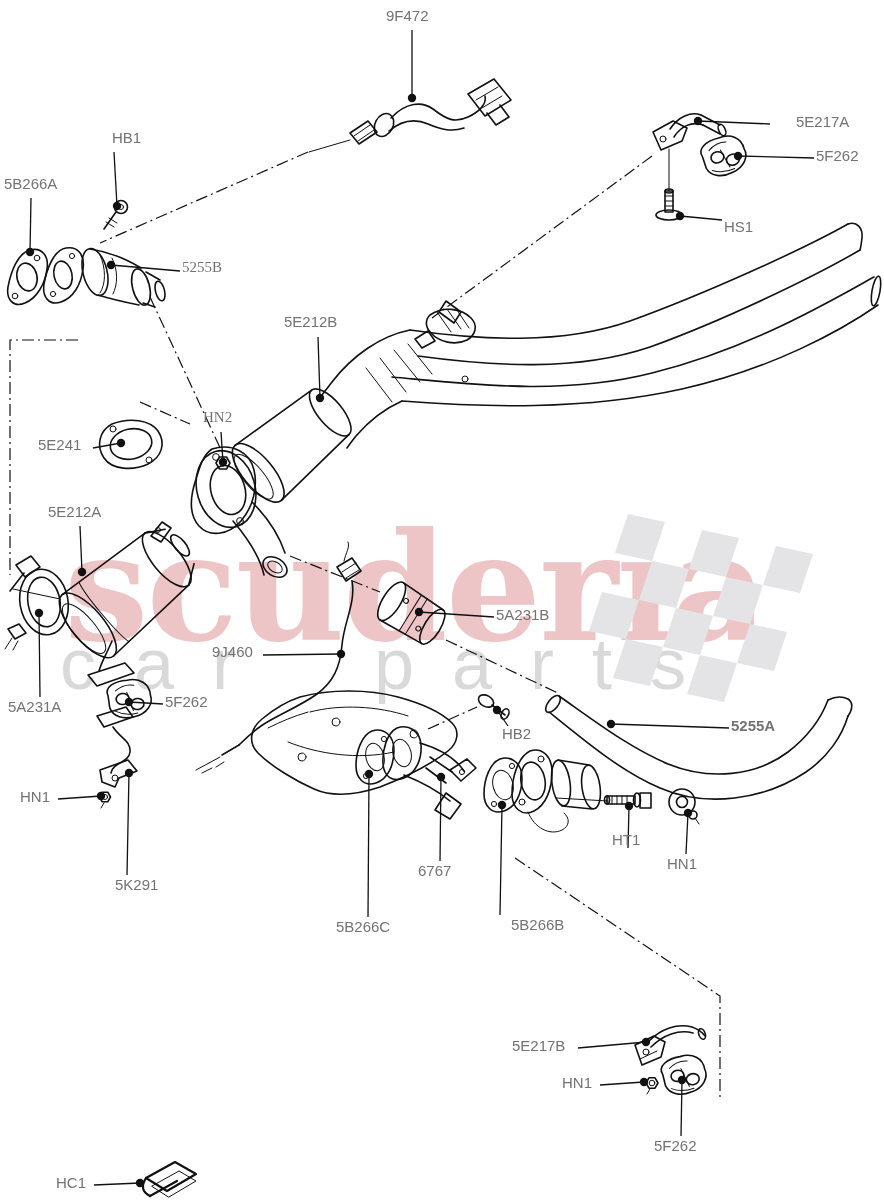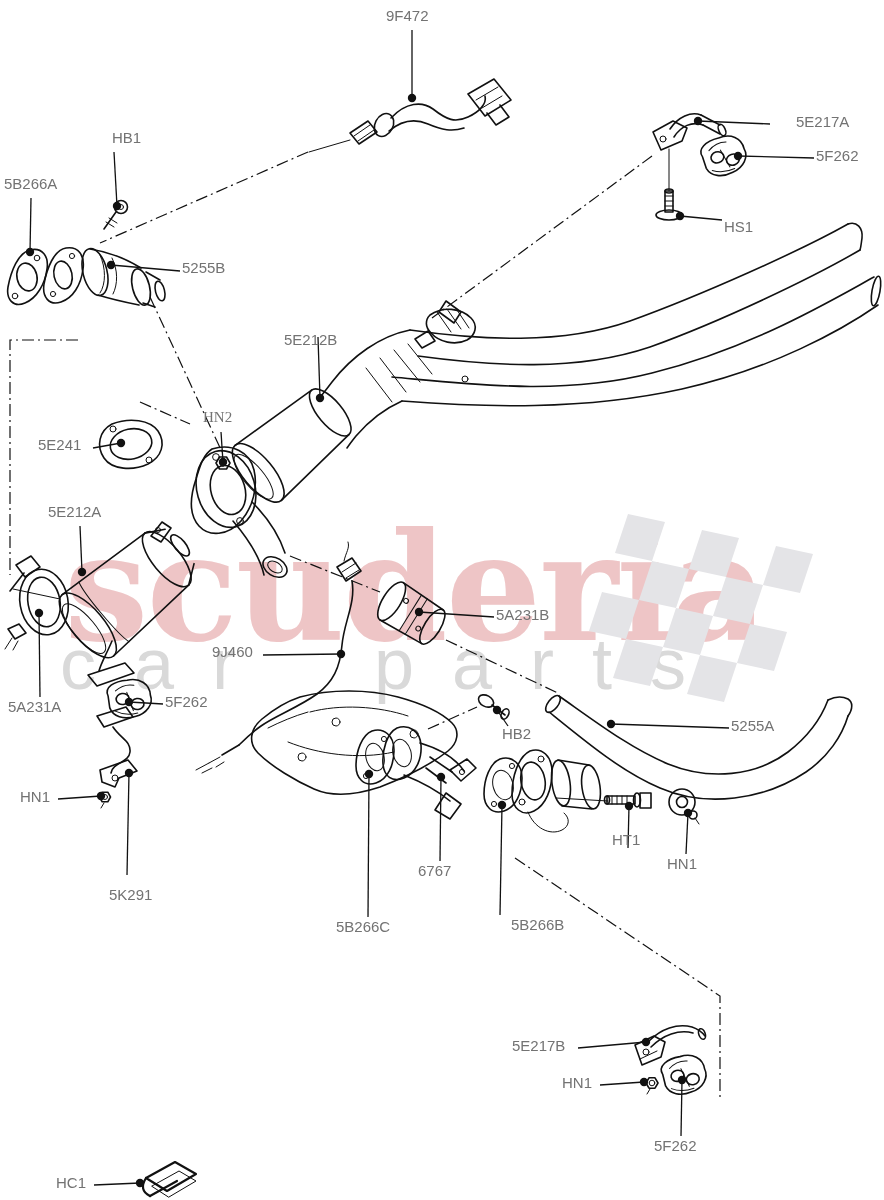--- a/index.html
+++ b/index.html
@@ -375,39 +375,39 @@
         <circle cx="682" cy="1080" r="4.2" fill="#111111"></circle>
         <line x1="94" y1="1185" x2="140" y2="1183" stroke="#111111" stroke-width="1.3"></line>
         <circle cx="140" cy="1183" r="4.2" fill="#111111"></circle>
       </g>
   </svg>
 
   <div id="labels">
       <div class="lbl" style="left: 386px; top: 8px;">9F472</div>
       <div class="lbl" style="left: 96px; top: 130px; margin-left: 16px;">HB1</div>
       <div class="lbl" style="left: 4px; top: 176px;">5B266A</div>
-      <div class="lbl" style="left: 182px; top: 260px;">5255B</div>
+      <div class="lbl" style="left: 182px; top: 260px; font-family: Liberation Serif, serif;">5255B</div>
       <div class="lbl" style="left: 772px; top: 114px; margin-left: 24px;">5E217A</div>
       <div class="lbl" style="left: 816px; top: 148px;">5F262</div>
       <div class="lbl" style="left: 724px; top: 210px; margin-top: 9px;">HS1</div>
-      <div class="lbl" style="left: 284px; top: 332px;">5E212B</div>
+      <div class="lbl" style="left: 284px; top: 314px;">5E212B</div>
       <div class="lbl" style="left: 203px; top: 410px; font-family: Liberation Serif, serif;">HN2</div>
       <div class="lbl" style="left: 38px; top: 437px;">5E241</div>
       <div class="lbl" style="left: 48px; top: 504px;">5E212A</div>
       <div class="lbl" style="left: 496px; top: 607px; text-align: center;">5A231B</div>
       <div class="lbl" style="left: 212px; top: 644px;">9J460</div>
       <div class="lbl" style="left: 8px; top: 699px; text-align: right;">5A231A</div>
       <div class="lbl" style="left: 165px; top: 694px;">5F262</div>
       <div class="lbl" style="left: 20px; top: 789px;">HN1</div>
-      <div class="lbl" style="left: 109px; top: 877px; margin-top: 10px;">5K291</div>
+      <div class="lbl" style="left: 115px; top: 877px;">5K291</div>
       <div class="lbl" style="left: 502px; top: 726px; text-align: center;">HB2</div>
       <div class="lbl" style="left: 418px; top: 863px;">6767</div>
       <div class="lbl" style="left: 612px; top: 832px;">HT1</div>
       <div class="lbl" style="left: 667px; top: 856px;">HN1</div>
-      <div class="lbl" style="left: 731px; top: 718px;">5255A</div>
+      <div class="lbl" style="left: 731px; top: 718px; font-weight: bold;">5255A</div>
       <div class="lbl" style="left: 336px; top: 919px;">5B266C</div>
       <div class="lbl" style="left: 467px; top: 917px; margin-left: 44px;">5B266B</div>
       <div class="lbl" style="left: 512px; top: 1038px;">5E217B</div>
       <div class="lbl" style="left: 562px; top: 1075px;">HN1</div>
       <div class="lbl" style="left: 654px; top: 1138px;">5F262</div>
       <div class="lbl" style="left: 56px; top: 1175px;">HC1</div>
     </div>
 </div>
 
 </body></html>

